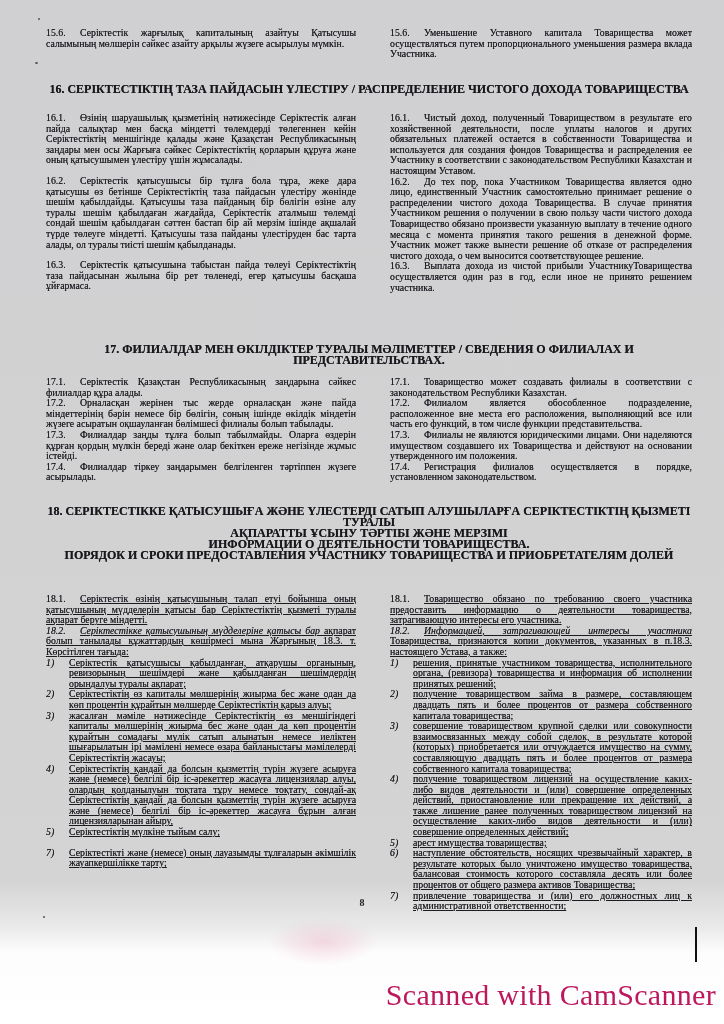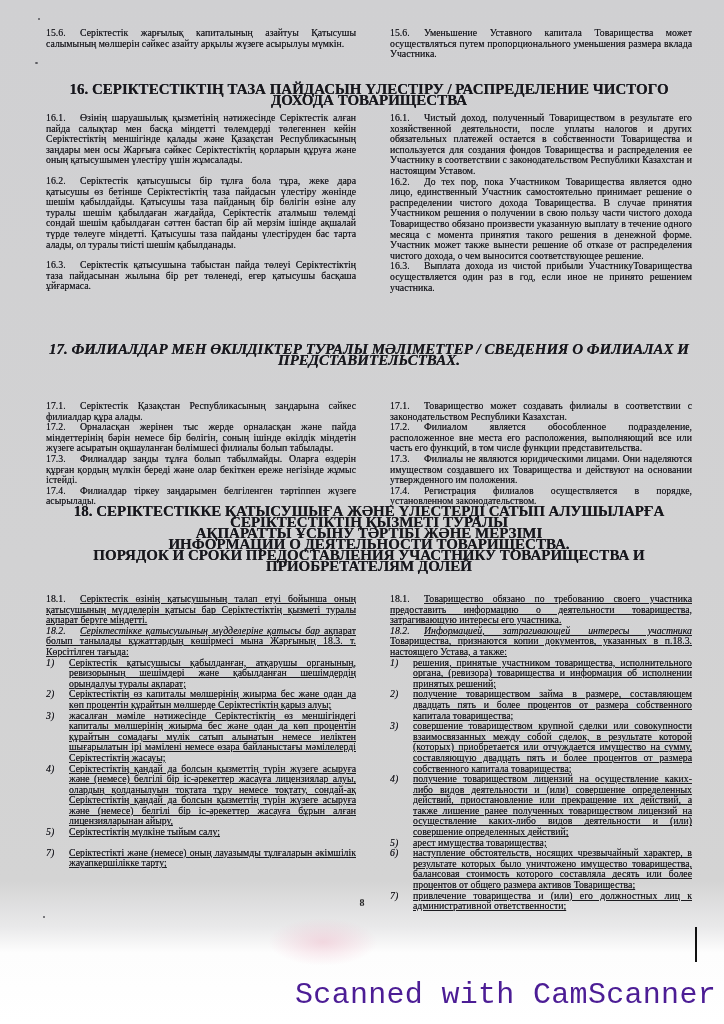--- a/index.html
+++ b/index.html
@@ -29,31 +29,31 @@
     display:grid;grid-template-columns:310px 302px;column-gap:34px;
   }
   .para{margin:0;}
   .pnum{display:inline-block;width:34px;}
   .li{margin:0;padding-left:23px;}
   .lnum{display:inline-block;width:23px;margin-left:-23px;font-style:italic;}
   .ital{font-style:italic;}
   .gap10{margin-top:10px;}
   .hdr{
     position:absolute;left:46px;width:646px;text-align:center;
-    font-weight:bold;font-size:15px;line-height:11px;
+    font-weight:bold;font-size:12px;line-height:11px;
     text-shadow:0 0 .6px rgba(25,25,35,.8);color:#17171c;
   }
   .pagenum{
     position:absolute;left:0;top:897px;width:724px;text-align:center;
     font-size:10px;font-weight:bold;color:#222;
   }
   .watermark{
     position:absolute;right:8px;top:978px;
-    font-family:Liberation Mono, monospace;
-    font-size:30px;letter-spacing:.3px;color:#4c1d95;
+    font-family:Liberation Serif, serif;
+    font-size:30px;letter-spacing:.3px;color:#be185d;
   }
 </style>
 </head>
 <body>
 
 <div class="paper"></div>
 <div class="speck" style="left:38px;top:18px;width:2px;height:2px;"></div>
 <div class="speck" style="left:35px;top:62px;width:3px;height:2px;"></div>
 <div class="speck" style="left:43px;top:916px;width:2px;height:2px;"></div>
 <div class="smudge"></div>
@@ -76,22 +76,22 @@
       <p class="para gap10"><span class="pnum">16.2.</span><span>Серіктестік қатысушысы бір тұлға бола тұра, жеке дара қатысушы өз бетінше Серіктестіктің таза пайдасын үлестіру жөнінде шешім қабылдайды. Қатысушы таза пайданың бір бөлігін өзіне алу туралы шешім қабылдаған жағдайда, Серіктестік аталмыш төлемді сондай шешім қабылдаған сәттен бастап бір ай мерзім ішінде ақшалай түрде төлеуге міндетті. Қатысушы таза пайданы үлестіруден бас тарта алады, ол туралы тиісті шешім қабылданады.</span></p>
       <p class="para gap10"><span class="pnum">16.3.</span><span>Серіктестік қатысушына табыстан пайда төлеуі Серіктестіктің таза пайдасынан жылына бір рет төленеді, егер қатысушы басқаша ұйғармаса.</span></p>
     </div>
     <div>
       <p class="para"><span class="pnum">16.1.</span><span>Чистый доход, полученный Товариществом в результате его хозяйственной деятельности, после уплаты налогов и других обязательных платежей остается в собственности Товарищества и используется для создания фондов Товарищества и распределения ее Участнику в соответствии с законодательством Республики Казахстан и настоящим Уставом.</span></p>
       <p class="para"><span class="pnum">16.2.</span><span>До тех пор, пока Участником Товарищества является одно лицо, единственный Участник самостоятельно принимает решение о распределении чистого дохода Товарищества. В случае принятия Участником решения о получении в свою пользу части чистого дохода Товарищество обязано произвести указанную выплату в течение одного месяца с момента принятия такого решения в денежной форме. Участник может также вынести решение об отказе от распределения чистого дохода, о чем выносится соответствующее решение.</span></p>
       <p class="para"><span class="pnum">16.3.</span><span>Выплата дохода из чистой прибыли УчастникуТоварищества осуществляется один раз в год, если иное не принято решением участника.</span></p>
     </div>
   </div>
 
-  <div class="hdr" style="top:344px;font-style:italic;">17.   ФИЛИАЛДАР МЕН ӨКІЛДІКТЕР ТУРАЛЫ МӘЛІМЕТТЕР / СВЕДЕНИЯ О ФИЛИАЛАХ И ПРЕДСТАВИТЕЛЬСТВАХ.</div>
-  <div class="cols txt" style="top:377px;margin-top:24px;">
+  <div class="hdr" style="top:344px;">17.   ФИЛИАЛДАР МЕН ӨКІЛДІКТЕР ТУРАЛЫ МӘЛІМЕТТЕР / СВЕДЕНИЯ О ФИЛИАЛАХ И ПРЕДСТАВИТЕЛЬСТВАХ.</div>
+  <div class="cols txt" style="top:377px;">
     <div>
       <p class="para"><span class="pnum">17.1.</span><span>Серіктестік Қазақстан Республикасының заңдарына сәйкес филиалдар құра алады.</span></p>
       <p class="para"><span class="pnum">17.2.</span><span>Орналасқан жерінен тыс жерде орналасқан және пайда міндеттерінің бәрін немесе бір бөлігін, соның ішінде өкілдік міндетін жүзеге асыратын оқшауланған бөлімшесі филиалы болып табылады.</span></p>
       <p class="para"><span class="pnum">17.3.</span><span>Филиалдар заңды тұлға болып табылмайды. Оларға өздерін құрған қордың мүлкін береді және олар бекіткен ереже негізінде жұмыс істейді.</span></p>
       <p class="para"><span class="pnum">17.4.</span><span>Филиалдар тіркеу заңдарымен белгіленген тәртіппен жүзеге асырылады.</span></p>
     </div>
     <div>
       <p class="para"><span class="pnum">17.1.</span><span>Товарищество может создавать филиалы в соответствии с законодательством Республики Казахстан.</span></p>
       <p class="para"><span class="pnum">17.2.</span><span>Филиалом является обособленное подразделение, расположенное вне места его расположения, выполняющий все или часть его функций, в том числе функции представительства.</span></p>
       <p class="para"><span class="pnum">17.3.</span><span>Филиалы не являются юридическими лицами. Они наделяются имуществом создавшего их Товарищества и действуют на основании утвержденного им положения.</span></p>

